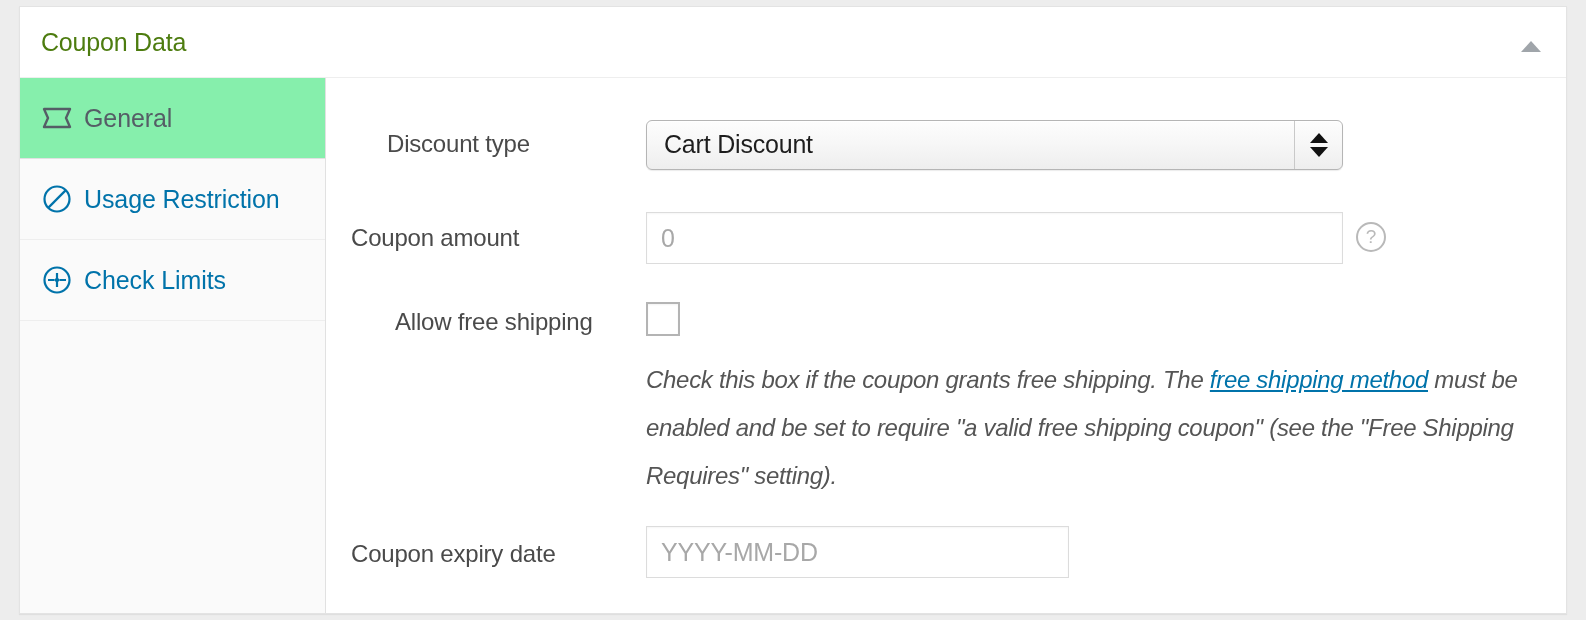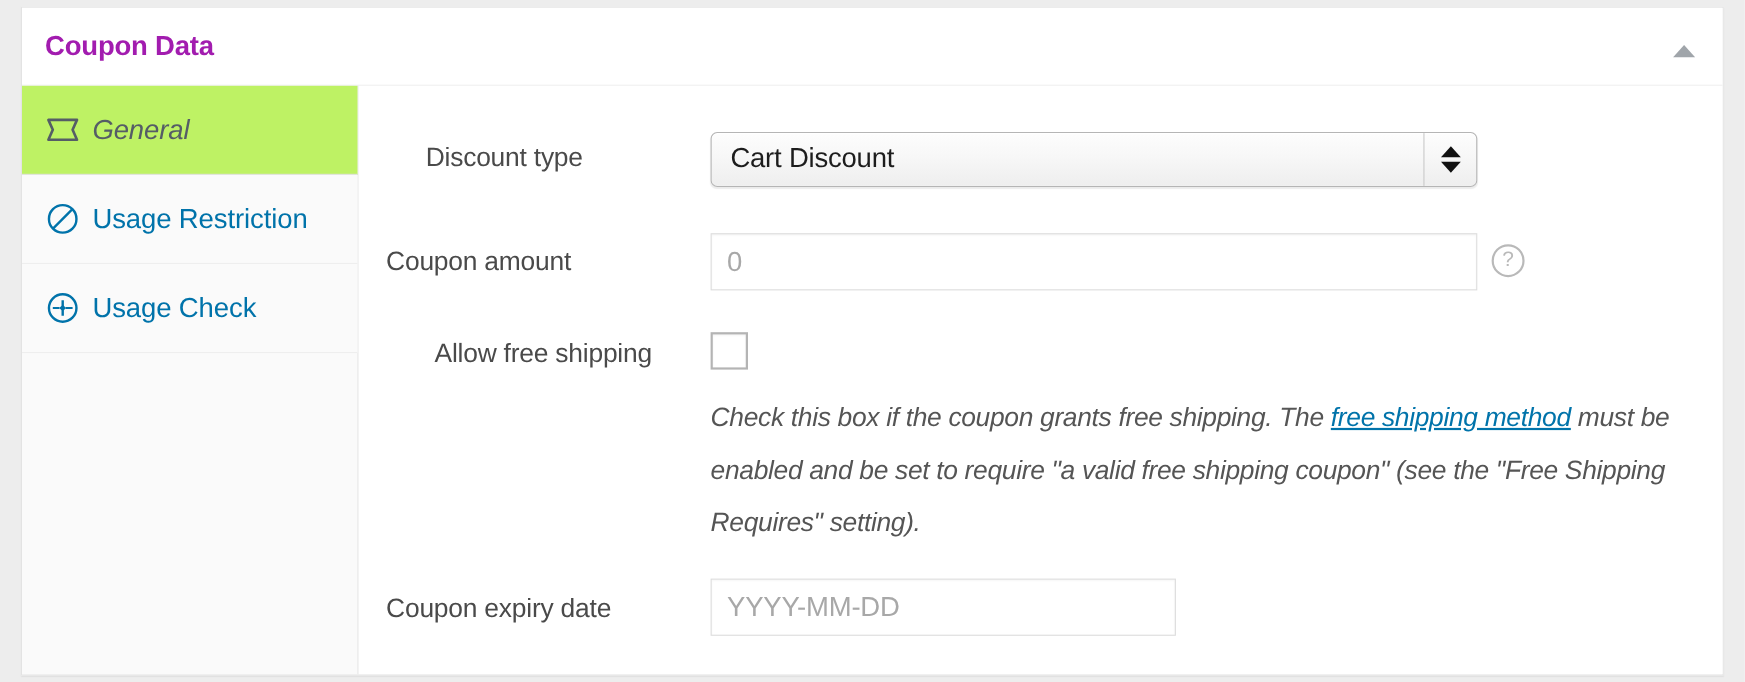--- a/index.html
+++ b/index.html
@@ -28,22 +28,22 @@
     position: relative;
     height: 71px;
     background: #fff;
     border-bottom: 1px solid #eeeeee;
   }
   .metabox-title {
     position: absolute;
     left: 21px;
     top: 21px;
     font-size: 25px;
-    font-weight: bold;
-    color: #a21caf;
+    font-weight: normal;
+    color: #4d7c0f;
     letter-spacing: -0.2px;
   }
   .toggle-indicator {
     position: absolute;
     right: 24px;
     top: 28px;
     width: 24px;
     height: 20px;
     cursor: pointer;
   }
@@ -76,23 +76,22 @@
     position: relative;
     height: 81px;
     display: flex;
     align-items: center;
     padding-left: 20px;
     border-bottom: 1px solid #eeeeee;
     cursor: pointer;
     background: #fafafa;
   }
   .coupon-tab.active {
-    background: #bef264;
+    background: #86efac;
     border-bottom-color: #e1e1e1;
-    font-style: italic;
   }
   .tab-icon {
     width: 34px;
     height: 34px;
     flex: 0 0 34px;
     display: flex;
     align-items: center;
     justify-content: center;
     margin-right: 10px;
   }
@@ -265,21 +264,21 @@
         <span class="tab-icon">
           <svg width="30" height="30" viewBox="0 0 30 30" aria-hidden="true">
             <circle cx="15" cy="15" r="12.5" fill="none" stroke="#0073aa" stroke-width="2.2"></circle>
             <line x1="15" y1="8" x2="15" y2="22" stroke="#0073aa" stroke-width="2.2"></line>
             <line x1="6" y1="15" x2="12" y2="15" stroke="#0073aa" stroke-width="2"></line>
             <path d="M12.4 12.6 L12.4 17.4 L9.2 15 Z" fill="#0073aa" transform="translate(2.4,0)"></path>
             <line x1="24" y1="15" x2="18" y2="15" stroke="#0073aa" stroke-width="2"></line>
             <path d="M17.6 12.6 L17.6 17.4 L20.8 15 Z" fill="#0073aa" transform="translate(-2.4,0)"></path>
           </svg>
         </span>
-        <span class="tab-label">Usage Check</span>
+        <span class="tab-label">Check Limits</span>
       </li>
     </ul>
 
     <div class="options-panel">
 
       <div class="form-field" style="top:42px; height:60px;">
         <span class="field-label" style="top:10px;margin-left:36px;">Discount type</span>
         <div class="select-wrap">
           <div class="styled-select">
             <span class="select-value">Cart Discount</span>

